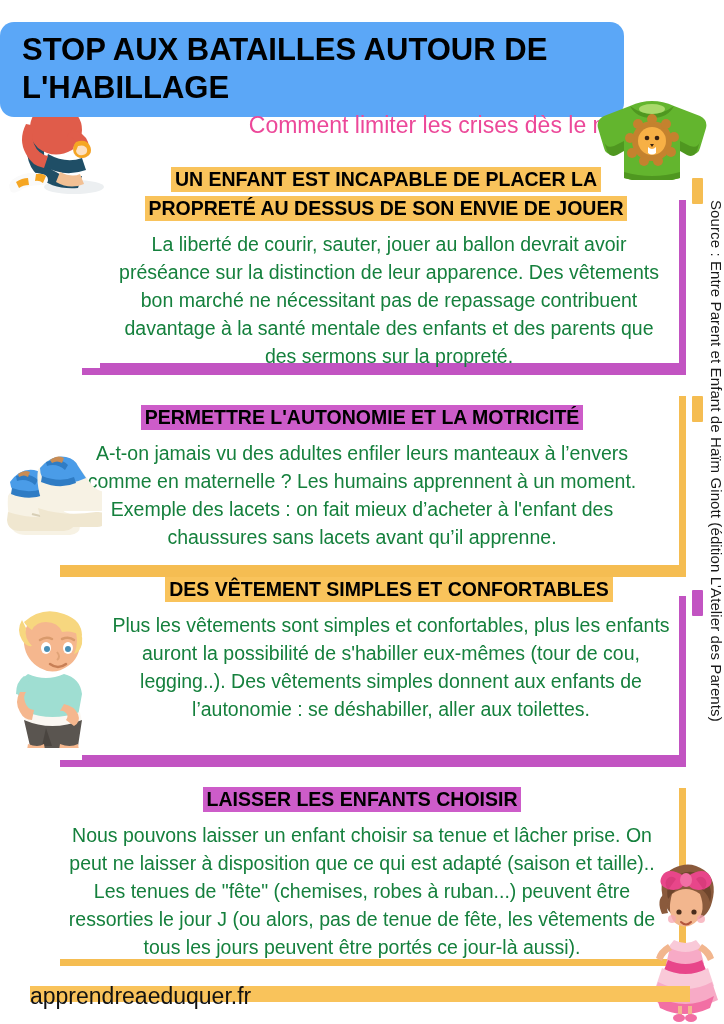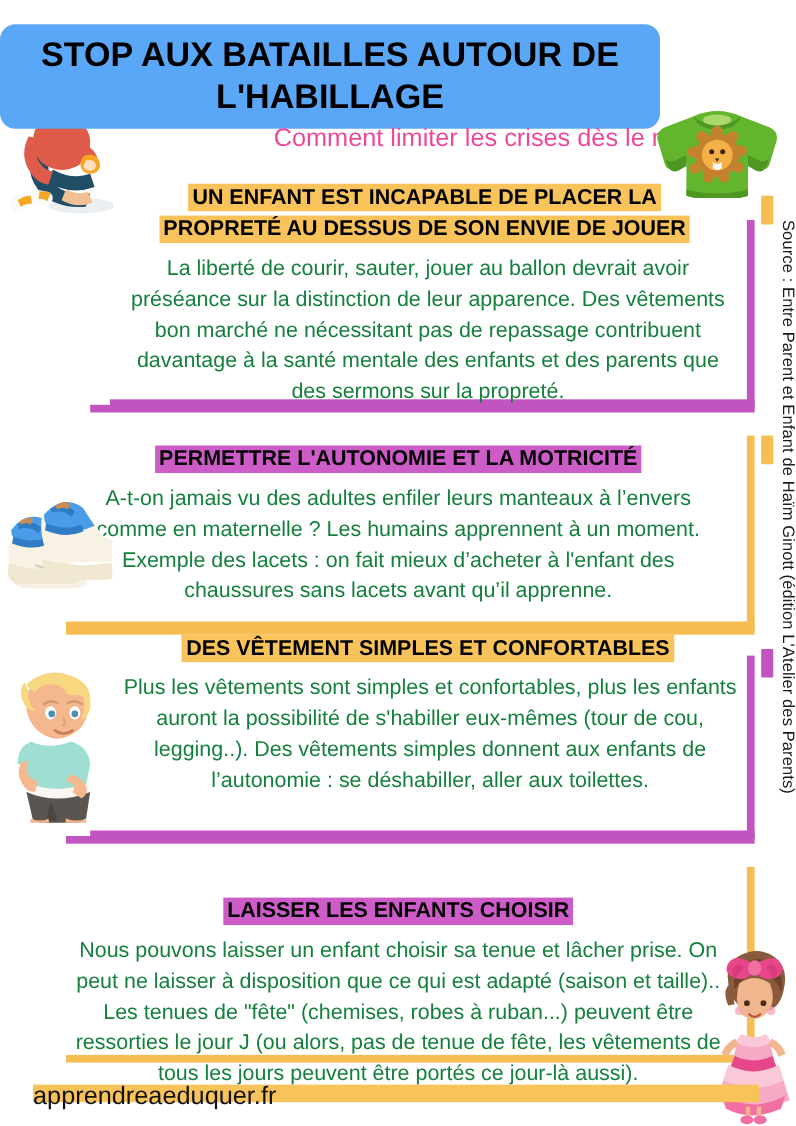--- a/index.html
+++ b/index.html
@@ -16,22 +16,21 @@
     height: 1024px;
     background: #ffffff;
     overflow: hidden;
   }
 
   
   .title-wrap {
     position: absolute;
     left: 0;
     top: 22px;
-    width: 600px;
-    text-align: center;
+    width: 724px;
   }
   .title-band {
     display: inline-block;
     background: #5ba7f7;
     color: #000000;
     font-weight: bold;
     font-size: 31px;
     line-height: 38px;
     letter-spacing: 0px;
     padding: 9px 22px 10px 22px;
@@ -258,21 +257,21 @@
     <path d="M44 120 l6 18 l-10 0 z" fill="#4a4540"></path>
     <path d="M18 84 q-6 10 0 20 q4 8 12 8 l2-10 q-7-1-9-8 q-2-6 1-10 z" fill="#f5b78e"></path>
     <path d="M62 96 q10 2 14 10 q3 8-4 12 l-8-6 q3-4 0-7 q-3-3-6-2 z" fill="#f5b78e"></path>
     <path d="M26 136 q10 4 16 0 l1 6 q-9 4-18 0 z" fill="#f5b78e"></path>
     <path d="M58 136 q10 4 18 0 l1 6 q-10 4-20 0 z" fill="#f5b78e"></path>
   </svg>
 
   <div class="rule purple" style="left:60px; top:760px; width:626px;"></div>
   <div class="bracket orange" style="left:60px; top:788px; width:626px; height:178px;"></div>
 
-  <div class="section" style="left:62px; top:786px; width:600px;margin-top:29px;">
+  <div class="section" style="left:62px; top:786px; width:600px;">
     <div class="ta-right">
       <div class="head-line"><span class="sec-head hl-purple">LAISSER LES ENFANTS CHOISIR</span></div>
     </div>
     <div class="sec-body ta-right">Nous pouvons laisser un enfant choisir sa tenue et lâcher prise. On peut ne laisser à disposition que ce qui est adapté (saison et taille).. Les tenues de "fête" (chemises, robes à ruban...) peuvent être ressorties le jour J (ou alors, pas de tenue de fête, les vêtements de tous les jours peuvent être portés ce jour-là aussi).</div>
   </div>
 
   <svg class="illus" style="left:644px; top:856px;" width="80" height="168" viewBox="0 0 80 168">
     <path d="M20 46 q-8-26 10-34 q16-8 30 2 q14 10 8 32 q-4 16-18 18 q-18 2-26-10 q-3-4-4-8 z" fill="#8a5a3c"></path>
     <path d="M24 44 q-4-20 12-26 q14-6 24 4 q10 10 6 24 q-4-14-18-16 q-16-2-24 14 z" fill="#6e452c"></path>
     <path d="M18 58 q-6-14 2-20 l6 6 q-5 5-2 13 z" fill="#8a5a3c"></path>

